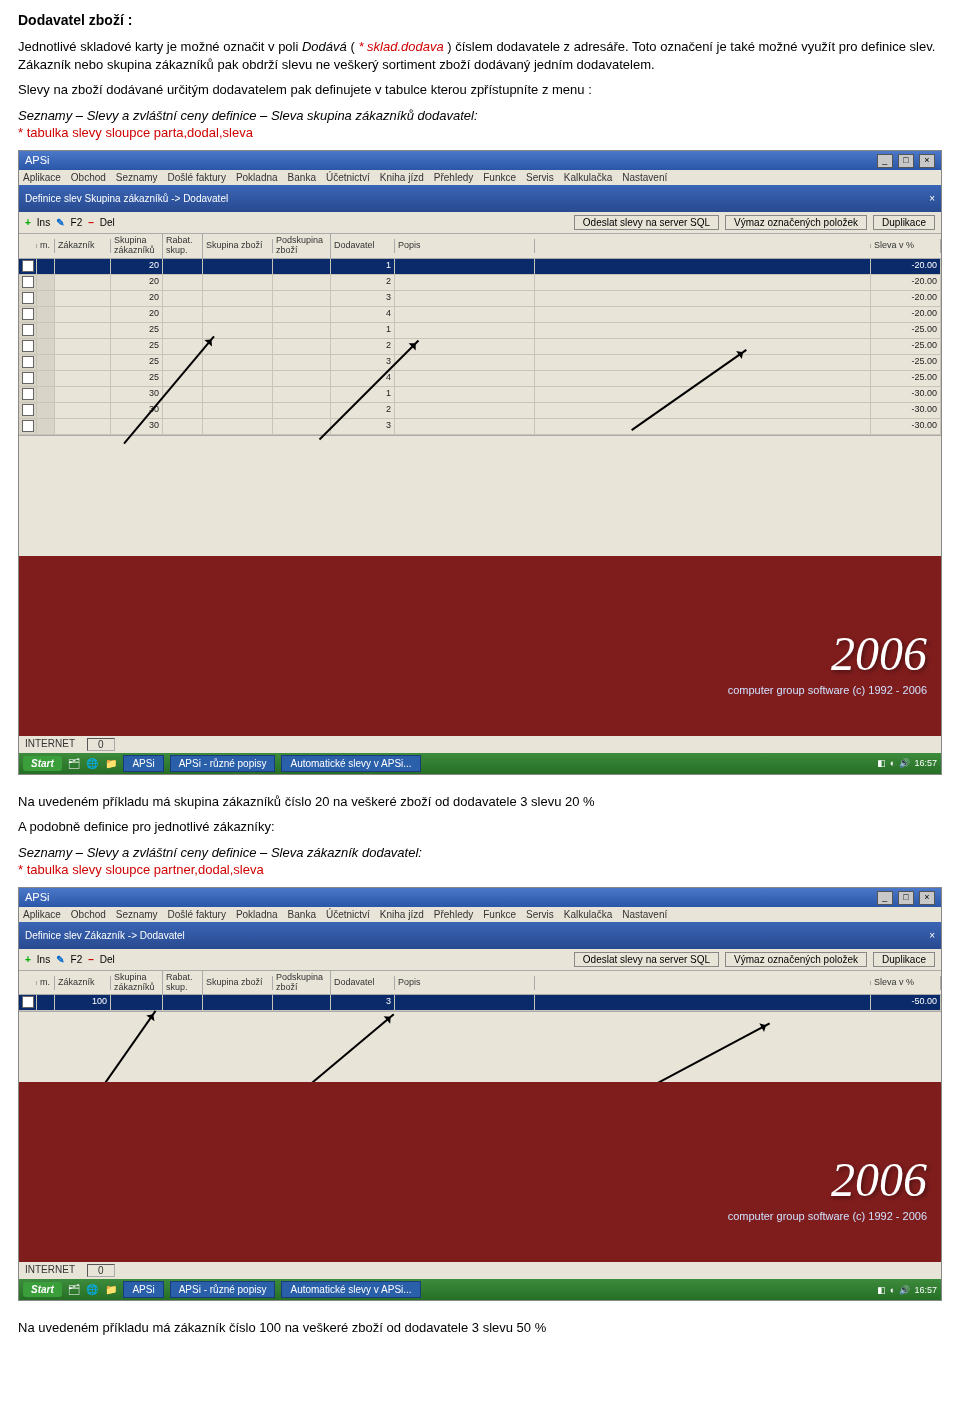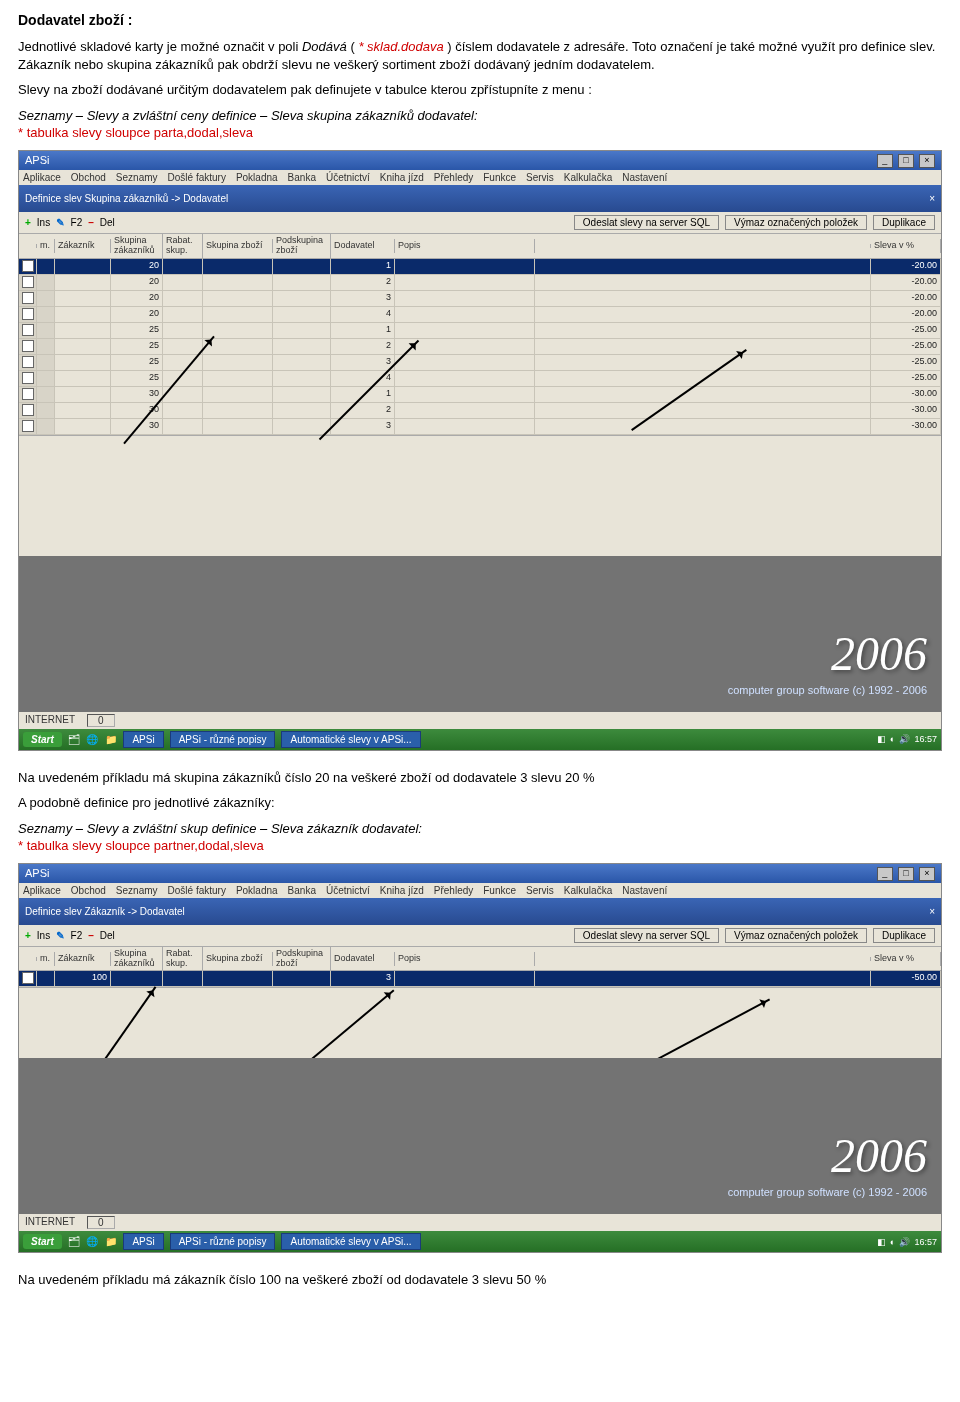--- a/index.html
+++ b/index.html
@@ -111,22 +111,22 @@
     content: "";
     display: inline-block;
     width: 10px; height: 10px;
     border: 1px solid #666;
     background: #fff;
   }
   .grid-fill { height: 120px; background: #e8e4d8; border-top: 1px solid #aaa; }
 
   .brand-area {
     position: relative;
-    height: 156px;
-    background: #737373;
+    height: 180px;
+    background: #7f1d1d;
   }
   .brand-year {
     position: absolute;
     right: 14px; top: 70px;
     font-family: "Times New Roman", serif;
     font-size: 48px;
     font-style: italic;
     color: #fff;
     text-shadow: 2px 2px 4px rgba(0,0,0,.4);
   }
@@ -419,21 +419,21 @@
       <span>◐</span>
       <span>🔊</span>
       <span>16:57</span>
     </span>
   </div>
 </div>
 
 <p>Na uvedeném příkladu má  skupina zákazníků  číslo 20 na veškeré zboží od dodavatele 3  slevu 20 %</p>
 <p>A podobně definice pro jednotlivé zákazníky:</p>
 <p>
-  <span class="italic">Seznamy – Slevy a zvláštní skup definice – Sleva  zákazník   dodavatel:</span><br>
+  <span class="italic">Seznamy – Slevy a zvláštní ceny definice – Sleva  zákazník   dodavatel:</span><br>
   <span class="red">* tabulka slevy sloupce partner,dodal,sleva</span>
 </p>
 
 <div class="app">
   <div class="titlebar">
     <span>APSi</span>
     <span class="titlebar-buttons">
       <span>_</span>
       <span>□</span>
       <span>×</span>

